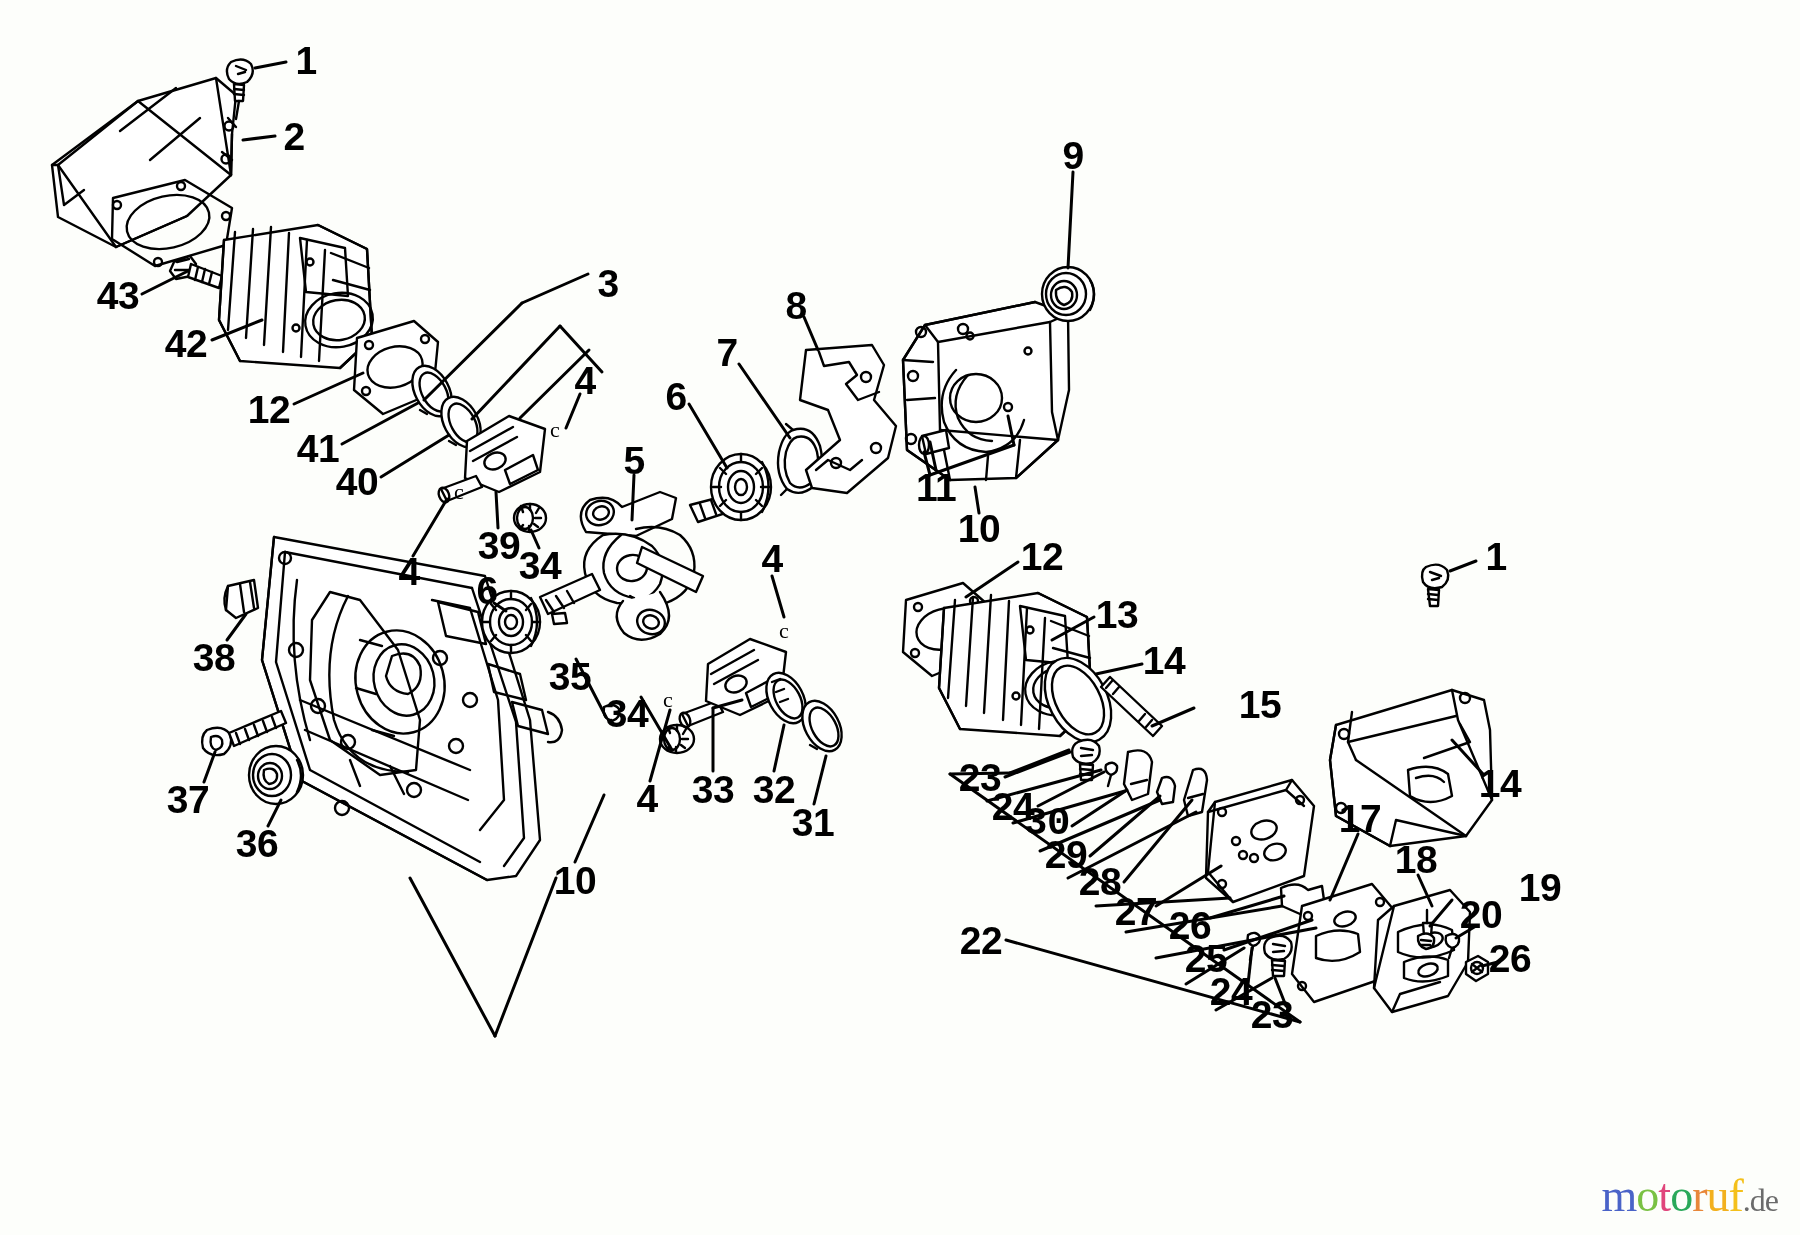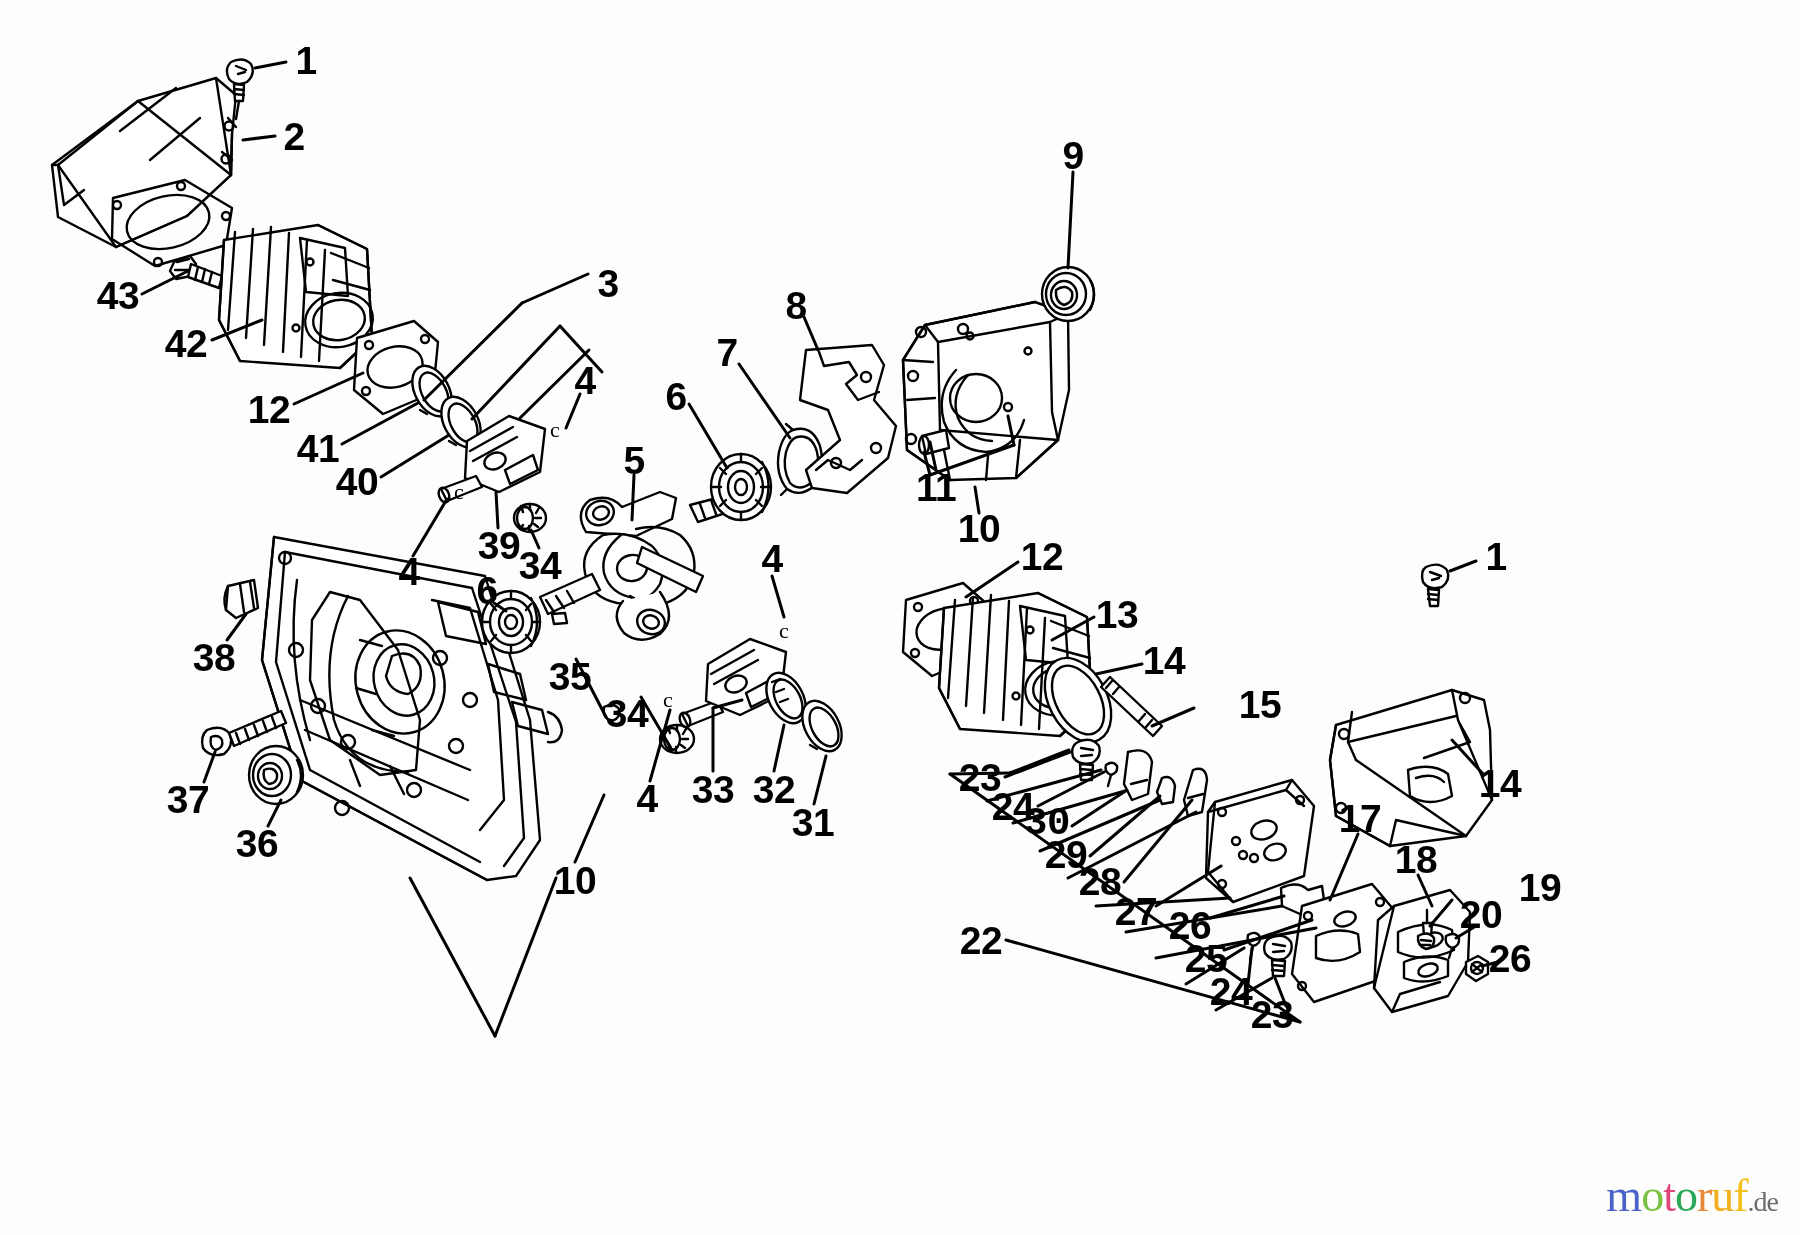--- a/index.html
+++ b/index.html
@@ -32,21 +32,21 @@
   }
   #watermark{
     position:absolute;
     right:22px;bottom:16px;
     font-family:"Liberation Serif", serif;
     font-size:46px;
     line-height:1;
     letter-spacing:-1px;
     user-select:none;
   }
-  #watermark .de{color:#6b6b6b;font-size:28px;}
+  #watermark .de{color:#6b6b6b;font-size:32px;}
 </style>
 </head>
 <body>
 
 <div id="stage" style="background: rgb(253, 254, 251);">
 
   <svg id="artboard" viewBox="0 0 1800 1235" xmlns="http://www.w3.org/2000/svg">
     <g fill="none" stroke="#000" stroke-width="2.4" stroke-linejoin="round" stroke-linecap="round">
 
       <g>

